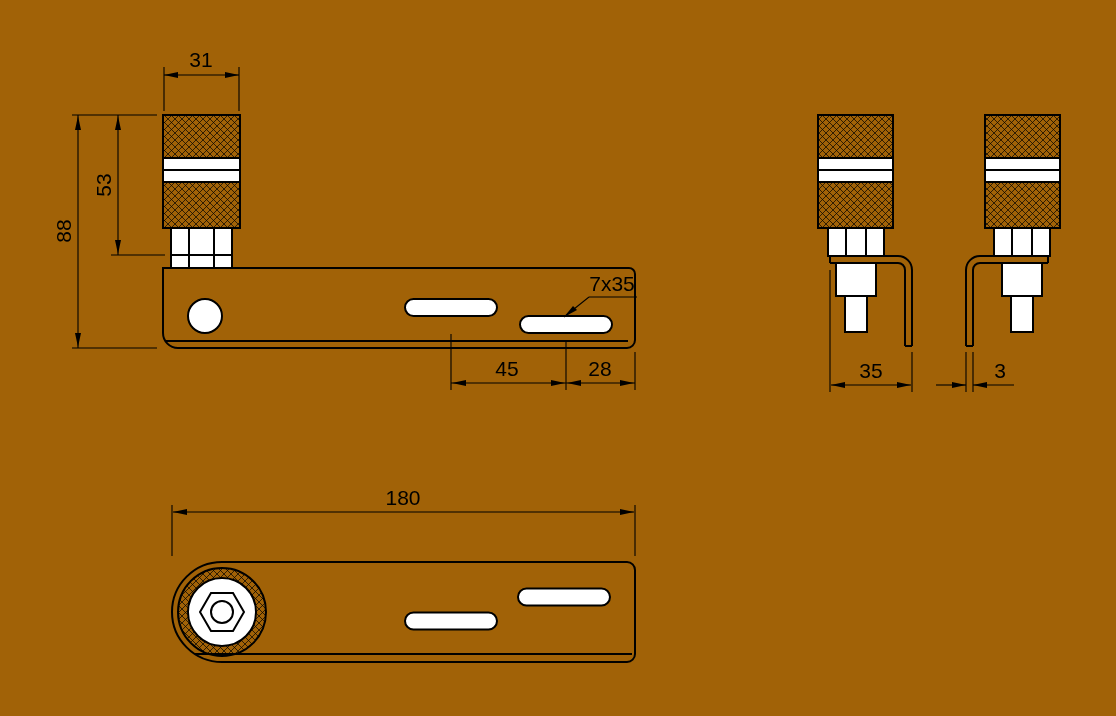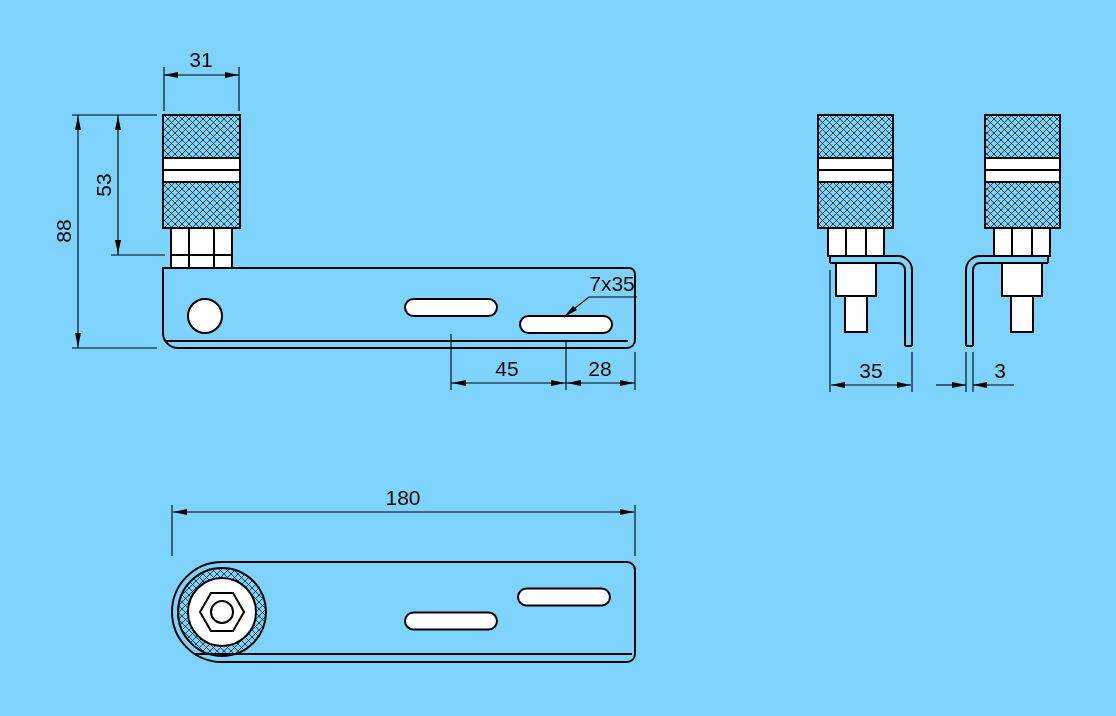--- a/index.html
+++ b/index.html
@@ -1,16 +1,16 @@
 <!DOCTYPE html>
 <html><head>
 <meta charset="utf-8">
 <style>
   html,body{margin:0;padding:0;background:#ffffff;}
-  .page{width:1116px;height:716px;position:relative;background:#7dd3fc;overflow:hidden;}
+  .page{width:1116px;height:716px;position:relative;background:#a16207;overflow:hidden;}
   svg{display:block;}
   .ol{fill:none;stroke:#000;stroke-width:2;}
   .olw{fill:#ffffff;stroke:#000;stroke-width:2;}
   .knurl-rect{fill:url(#knurl);stroke:#000;stroke-width:2;}
   .thin{stroke:#000;stroke-width:1.1;fill:none;}
   .arrow{fill:#000;stroke:none;}
   text.dim{font-family:"Liberation Sans",sans-serif;font-size:21px;fill:#000;}
 </style>
 </head>
 <body>

